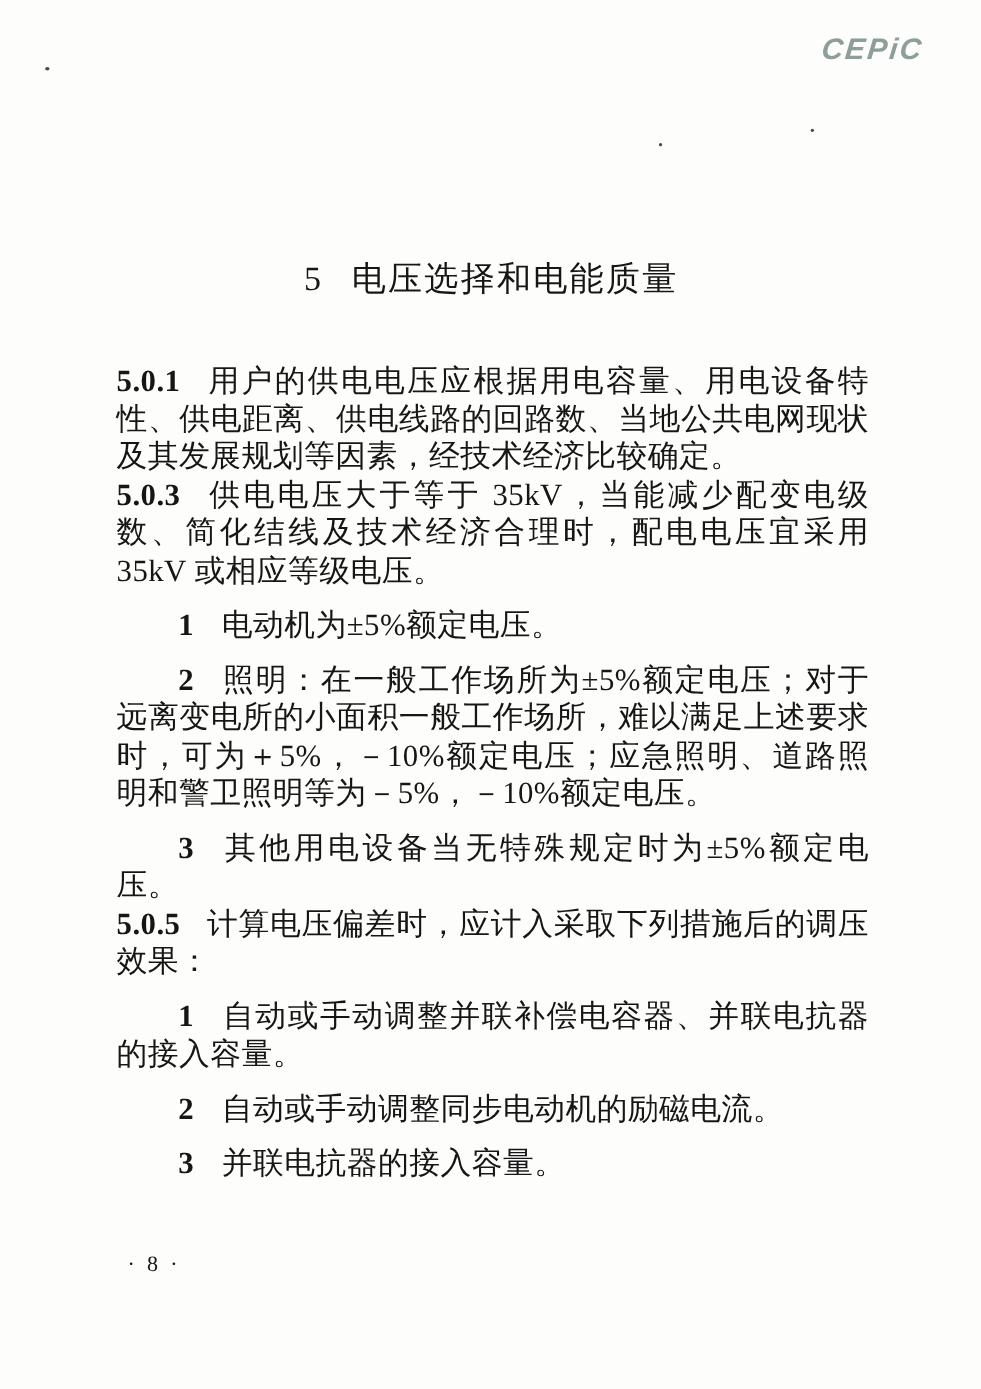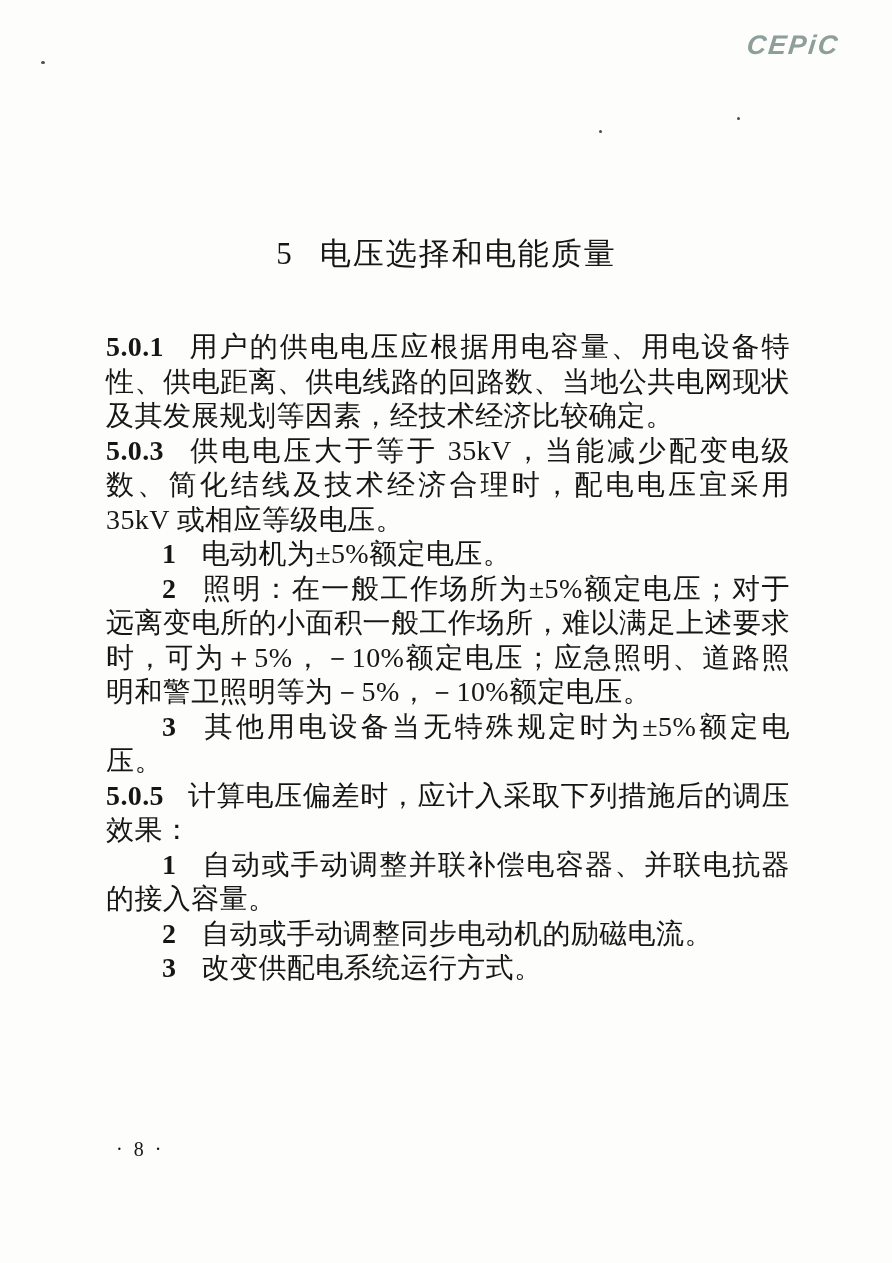--- a/index.html
+++ b/index.html
@@ -39,21 +39,21 @@
   .chapter-title .chap-num{margin-right:26px;}
   .body-text{
     position:absolute;top:330px;left:106px;right:102px;
     font-size:28px;
     line-height:34.5px;
     text-align:justify;
     letter-spacing:0.4px;
   }
   .body-text p{margin:0;padding:0;}
   p.clause{text-indent:0;}
-  p.sub{text-indent:2em;}
+  p.sub{text-indent:2em;margin-top:15px;}
   .num{font-weight:bold;margin-right:0.85em;font-family:"Liberation Serif","DejaVu Serif",serif;}
   .sub .num{margin-right:0.9em;}
   .page-number{
     position:absolute;left:116px;top:1138px;
     font-size:20px;letter-spacing:3px;
   }
 </style>
 </head>
 <body>
 
@@ -71,18 +71,18 @@
 
   <div class="body-text">
     <p class="clause"><span class="num">5.0.1</span><span>用户的供电电压应根据用电容量、用电设备特性、供电距离、供电线路的回路数、当地公共电网现状及其发展规划等因素，经技术经济比较确定。</span></p>
     <p class="clause"><span class="num">5.0.3</span><span>供电电压大于等于 35kV，当能减少配变电级数、简化结线及技术经济合理时，配电电压宜采用 35kV 或相应等级电压。</span></p>
     <p class="sub"><span class="num">1</span><span>电动机为±5%额定电压。</span></p>
     <p class="sub"><span class="num">2</span><span>照明：在一般工作场所为±5%额定电压；对于远离变电所的小面积一般工作场所，难以满足上述要求时，可为＋5%，－10%额定电压；应急照明、道路照明和警卫照明等为－5%，－10%额定电压。</span></p>
     <p class="sub"><span class="num">3</span><span>其他用电设备当无特殊规定时为±5%额定电压。</span></p>
     <p class="clause"><span class="num">5.0.5</span><span>计算电压偏差时，应计入采取下列措施后的调压效果：</span></p>
     <p class="sub"><span class="num">1</span><span>自动或手动调整并联补偿电容器、并联电抗器的接入容量。</span></p>
     <p class="sub"><span class="num">2</span><span>自动或手动调整同步电动机的励磁电流。</span></p>
-    <p class="sub"><span class="num">3</span><span>改变供配电系统运行方式。</span></p>
+    <p class="sub"><span class="num">3</span><span>并联电抗器的接入容量。</span></p>
   </div>
 
   <div class="page-number">· 8 ·</div>
 
 </div>
 
 </body></html>

